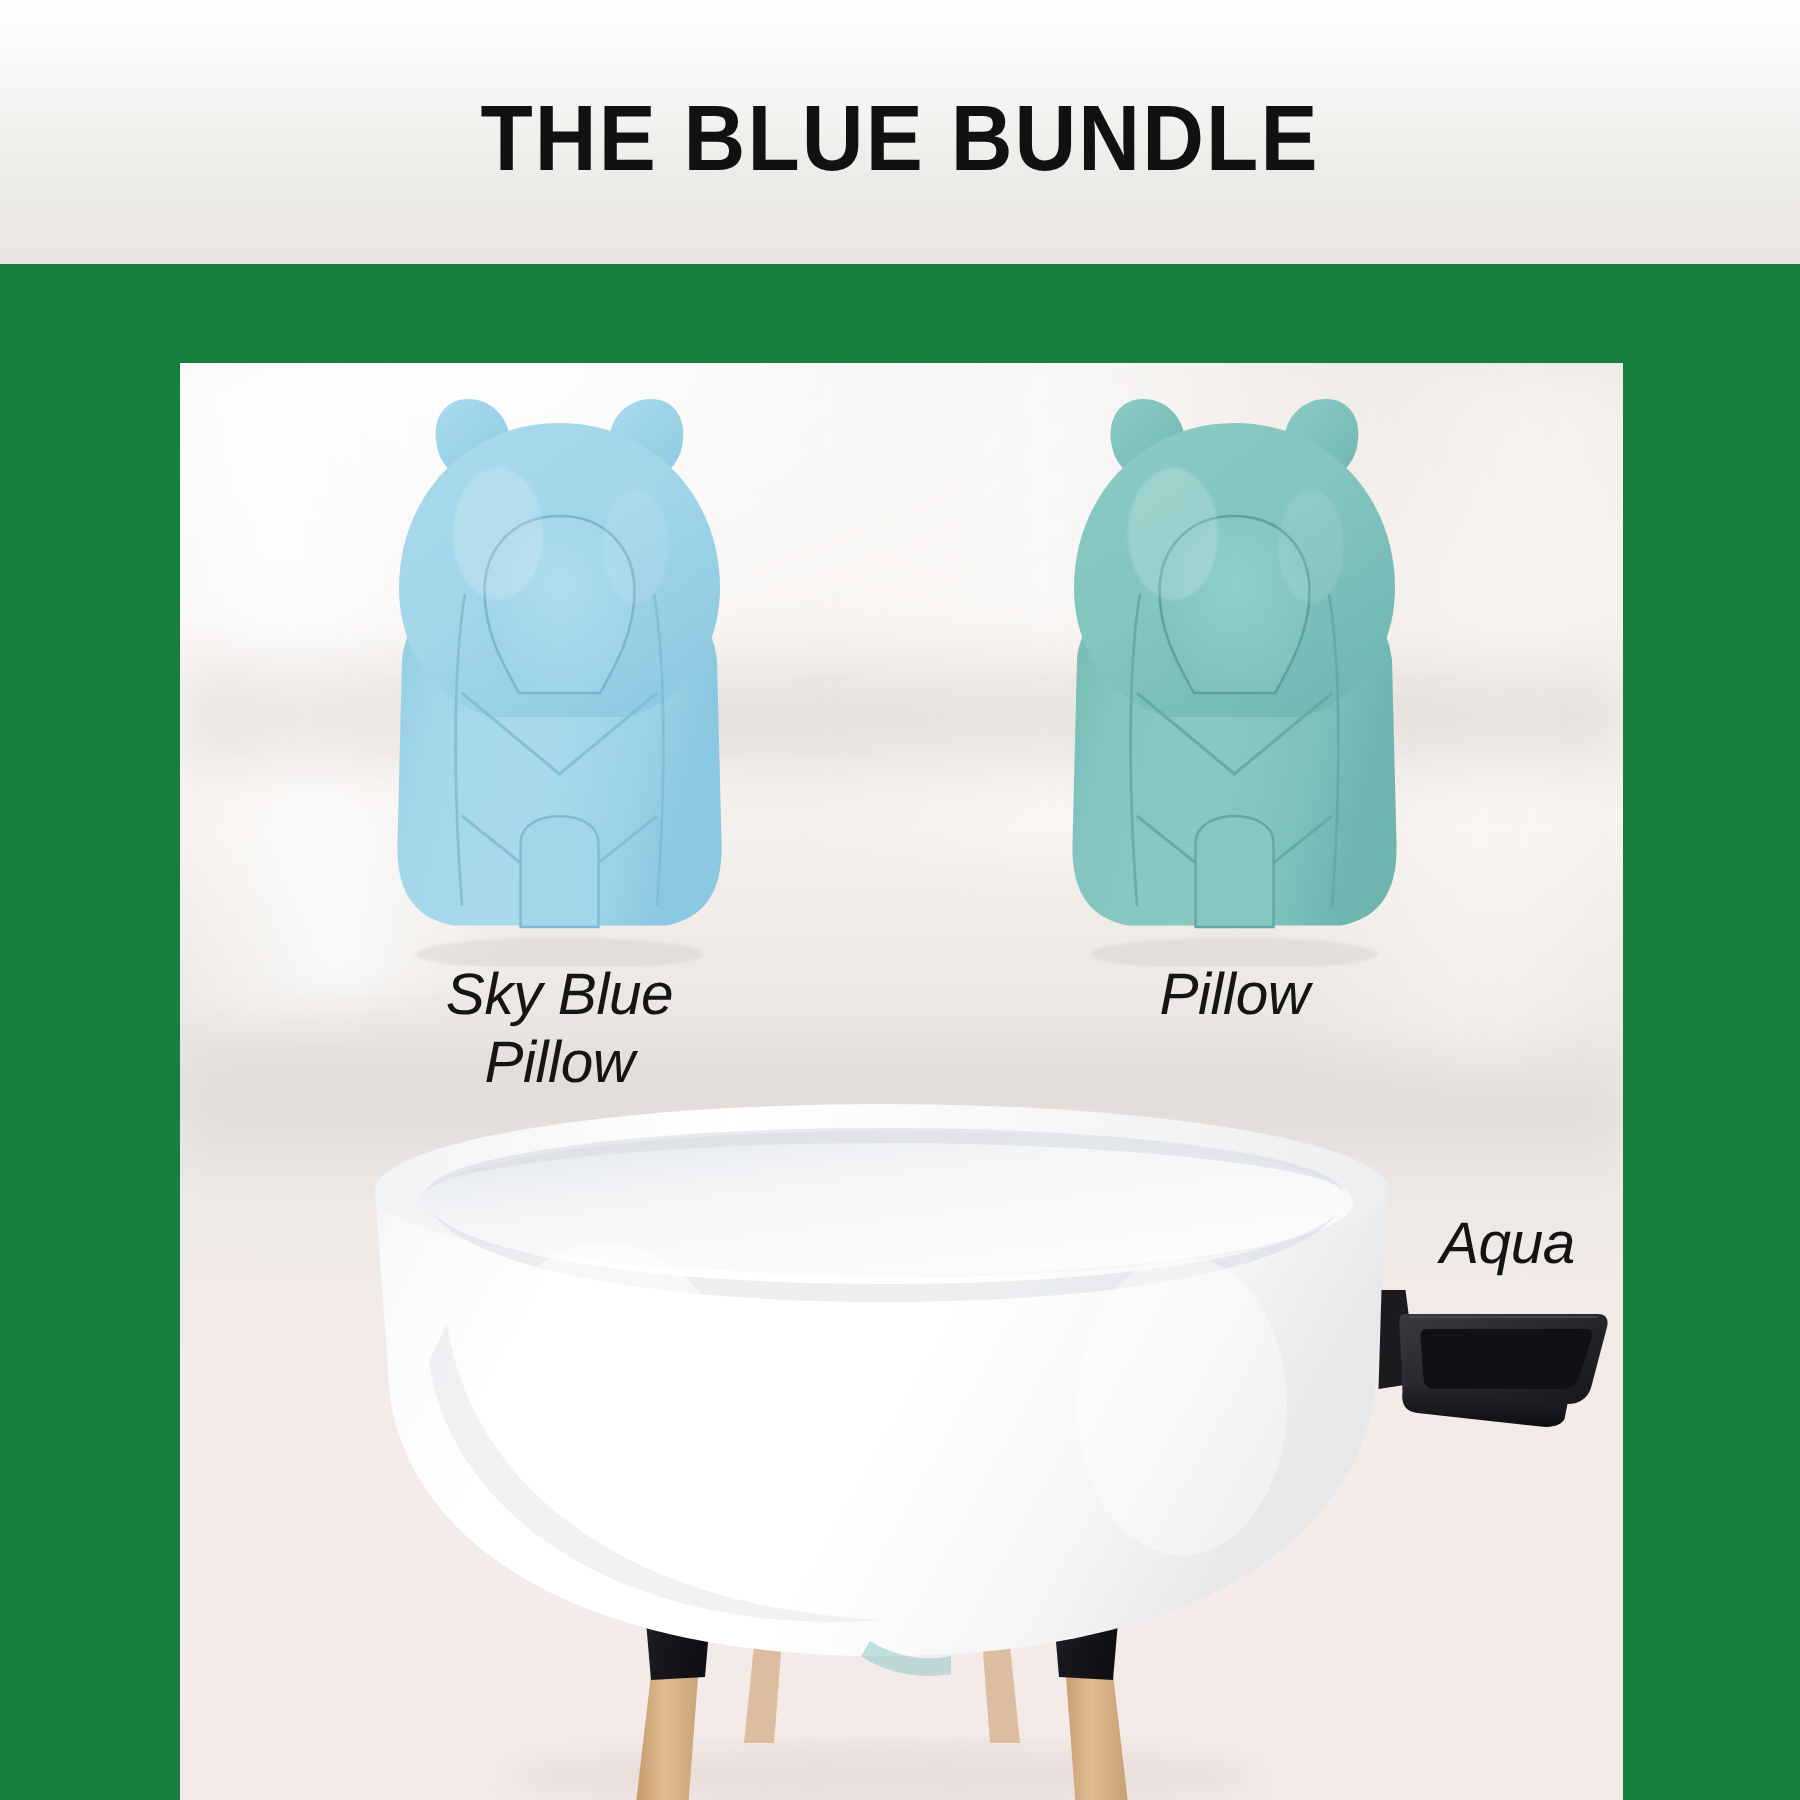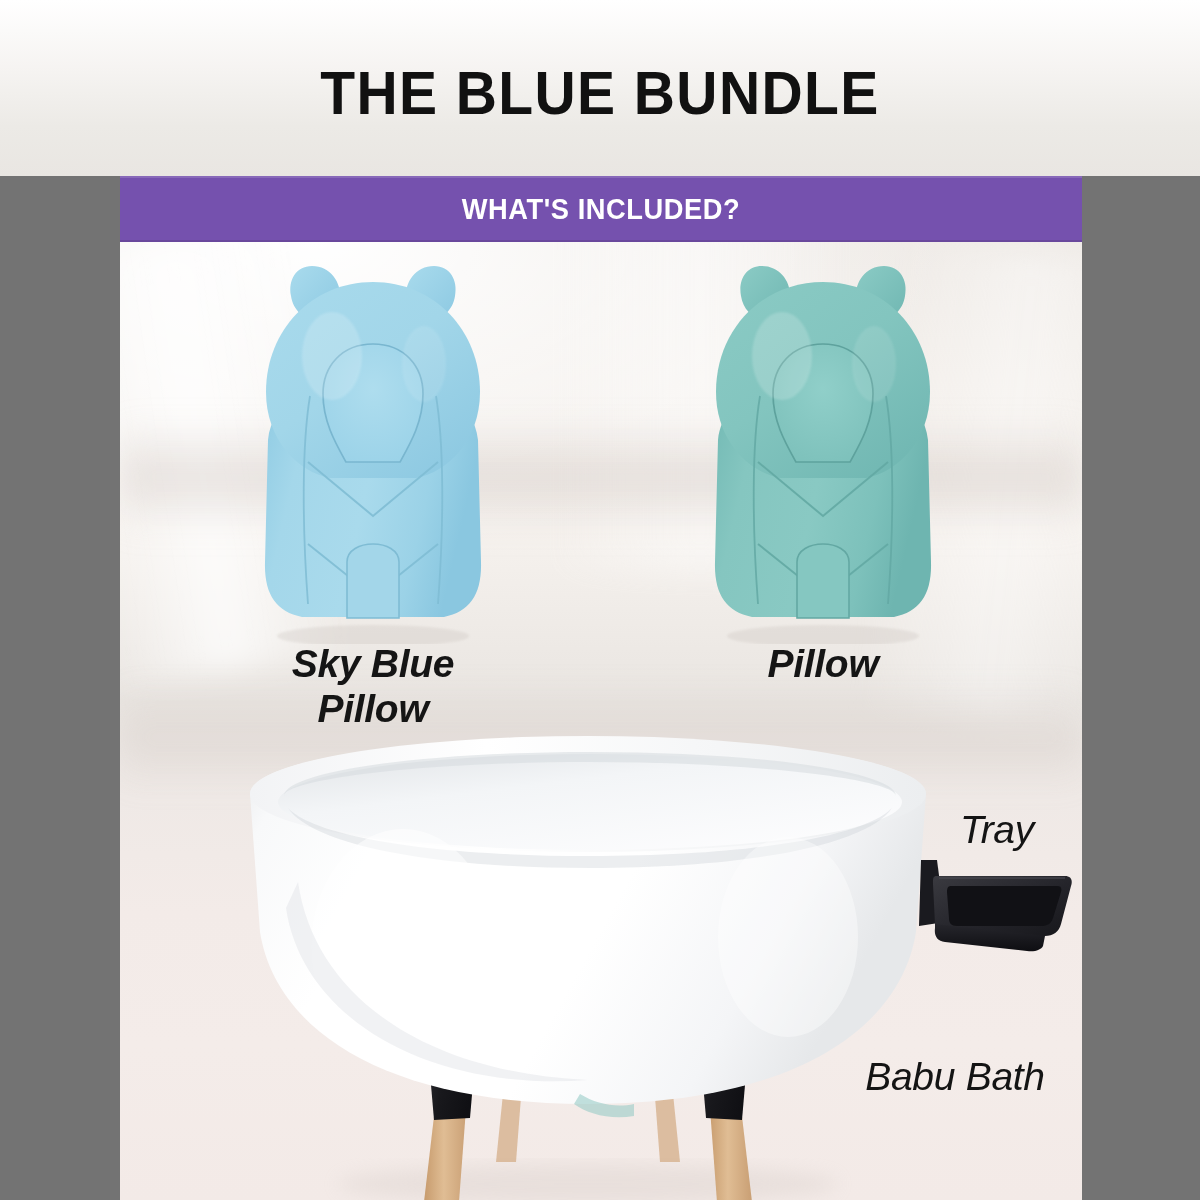--- a/index.html
+++ b/index.html
@@ -10,21 +10,21 @@
   }
   body {
     font-family: "Liberation Sans", sans-serif;
   }
 
   #page {
     position: relative;
     width: 1200px;
     height: 1200px;
     overflow: hidden;
-    background: #737373;
+    background: #15803d;
   }
 
   
   .header-band {
     position: absolute;
     left: 0; top: 0;
     width: 1200px;
     height: 176px;
     background: linear-gradient(180deg,#ffffff 0%,#f6f4f2 38%,#eceae6 72%,#e9e6e2 100%);
   }
@@ -119,21 +119,21 @@
   .pillow-wrap { position: absolute; width: 250px; height: 400px; }
   .pillow-blue { left: 128px; top: 2px; }
   .pillow-teal { left: 578px; top: 2px; }
 
   .pillow-caption {
     position: absolute;
     width: 340px;
     text-align: center;
     font-family: "Liberation Sans", sans-serif;
     font-style: italic;
-    font-weight: 700;
+    font-weight: 400;
     font-size: 39px;
     line-height: 1.15;
     color: #151515;
     letter-spacing: -0.3px;
   }
   .caption-blue { left: 83px; top: 400px; }
   .caption-teal { left: 533px; top: 400px; }
 
   
   .tub-wrap {
@@ -184,24 +184,20 @@
   .line { display: block; white-space: nowrap; }
 </style>
 </head>
 <body>
 
 <div id="page">
 
   <div class="header-band"></div>
   <div class="header-title">THE BLUE BUNDLE</div>
 
-  <div class="purple-strip-wrap">
-    <div class="purple-strip"></div>
-    <div class="purple-strip-label">WHAT'S INCLUDED?</div>
-  </div>
 
   <div class="photo">
 
     <div class="fold fold-a"></div>
     <div class="fold fold-b"></div>
     <div class="fold fold-c"></div>
     <div class="shade-band shade-1"></div>
     <div class="shade-band shade-2"></div>
 
     <div class="pillow-wrap pillow-blue">
@@ -444,20 +440,19 @@
 
         <path d="M36 34 L142 34 C146 34 147 36 146 40 L138 66 C136 72 132 74 126 74 L42 74
                  C36 74 34 71 34 66 L32 40 C32 36 33 34 36 34 Z" fill="#111115"></path>
 
         <path d="M20 72 L130 84 L128 94 C126 98 120 100 112 99 L30 90 C22 89 19 84 20 76 Z" fill="url(#trayFront)"></path>
 
         <path d="M24 26 L150 26" stroke="#4a4a52" stroke-width="1.6" opacity=".8" fill="none"></path>
       </svg>
     </div>
 
-    <div class="tray-label">Tray</div>
+    <div class="tray-label">Aqua</div>
 
     <div class="bath-label">
-      <span class="line">Babu Bath</span>
     </div>
 
   </div>
 </div>
 
 </body></html>

